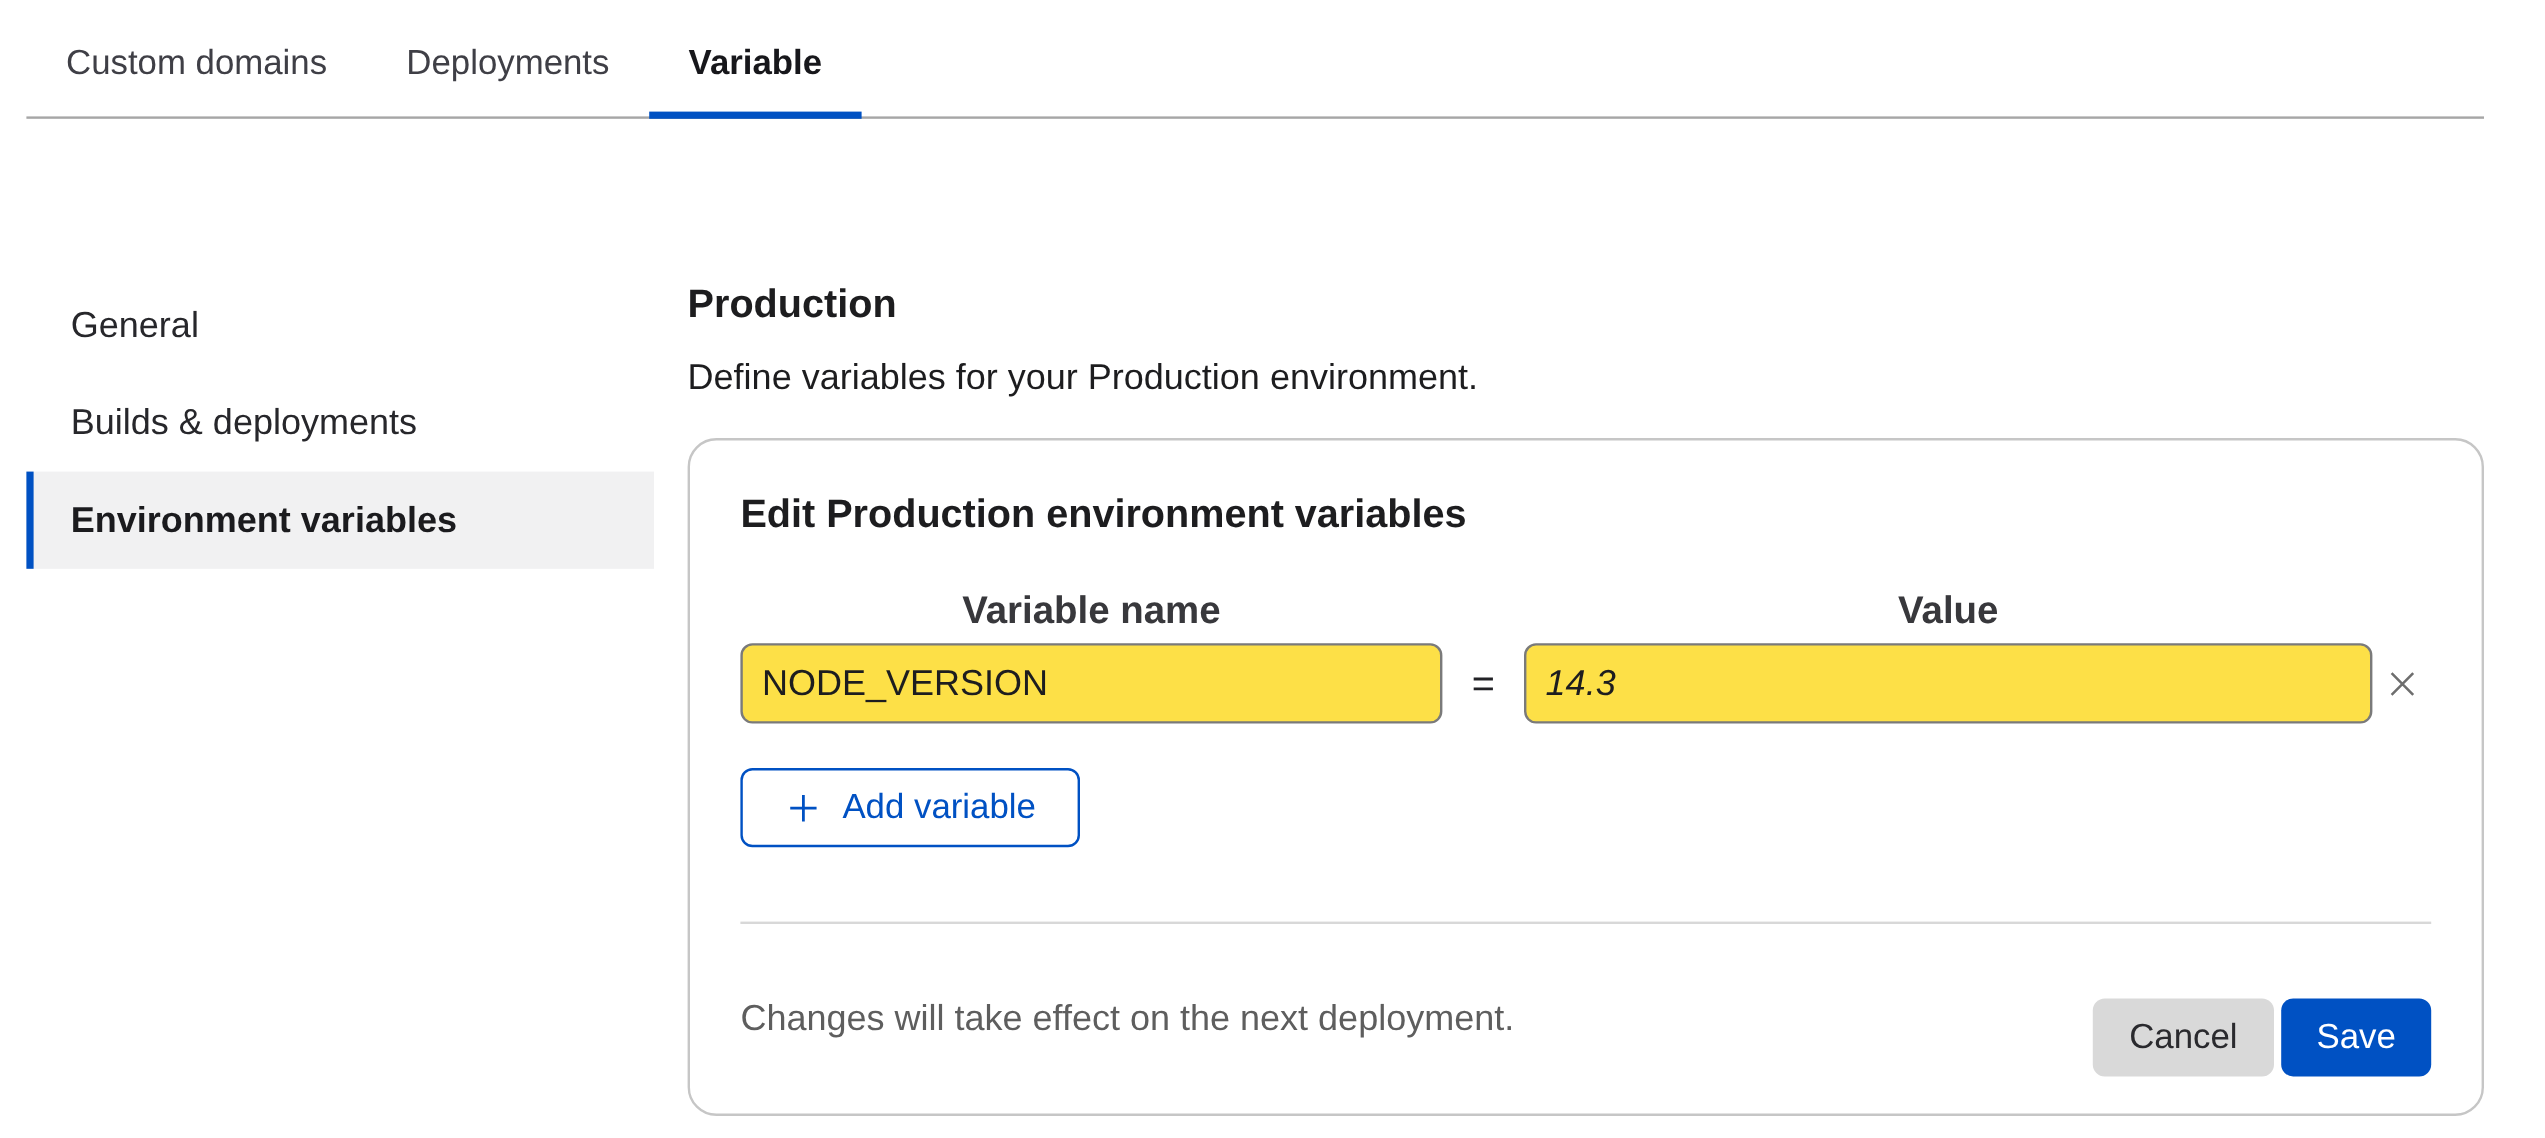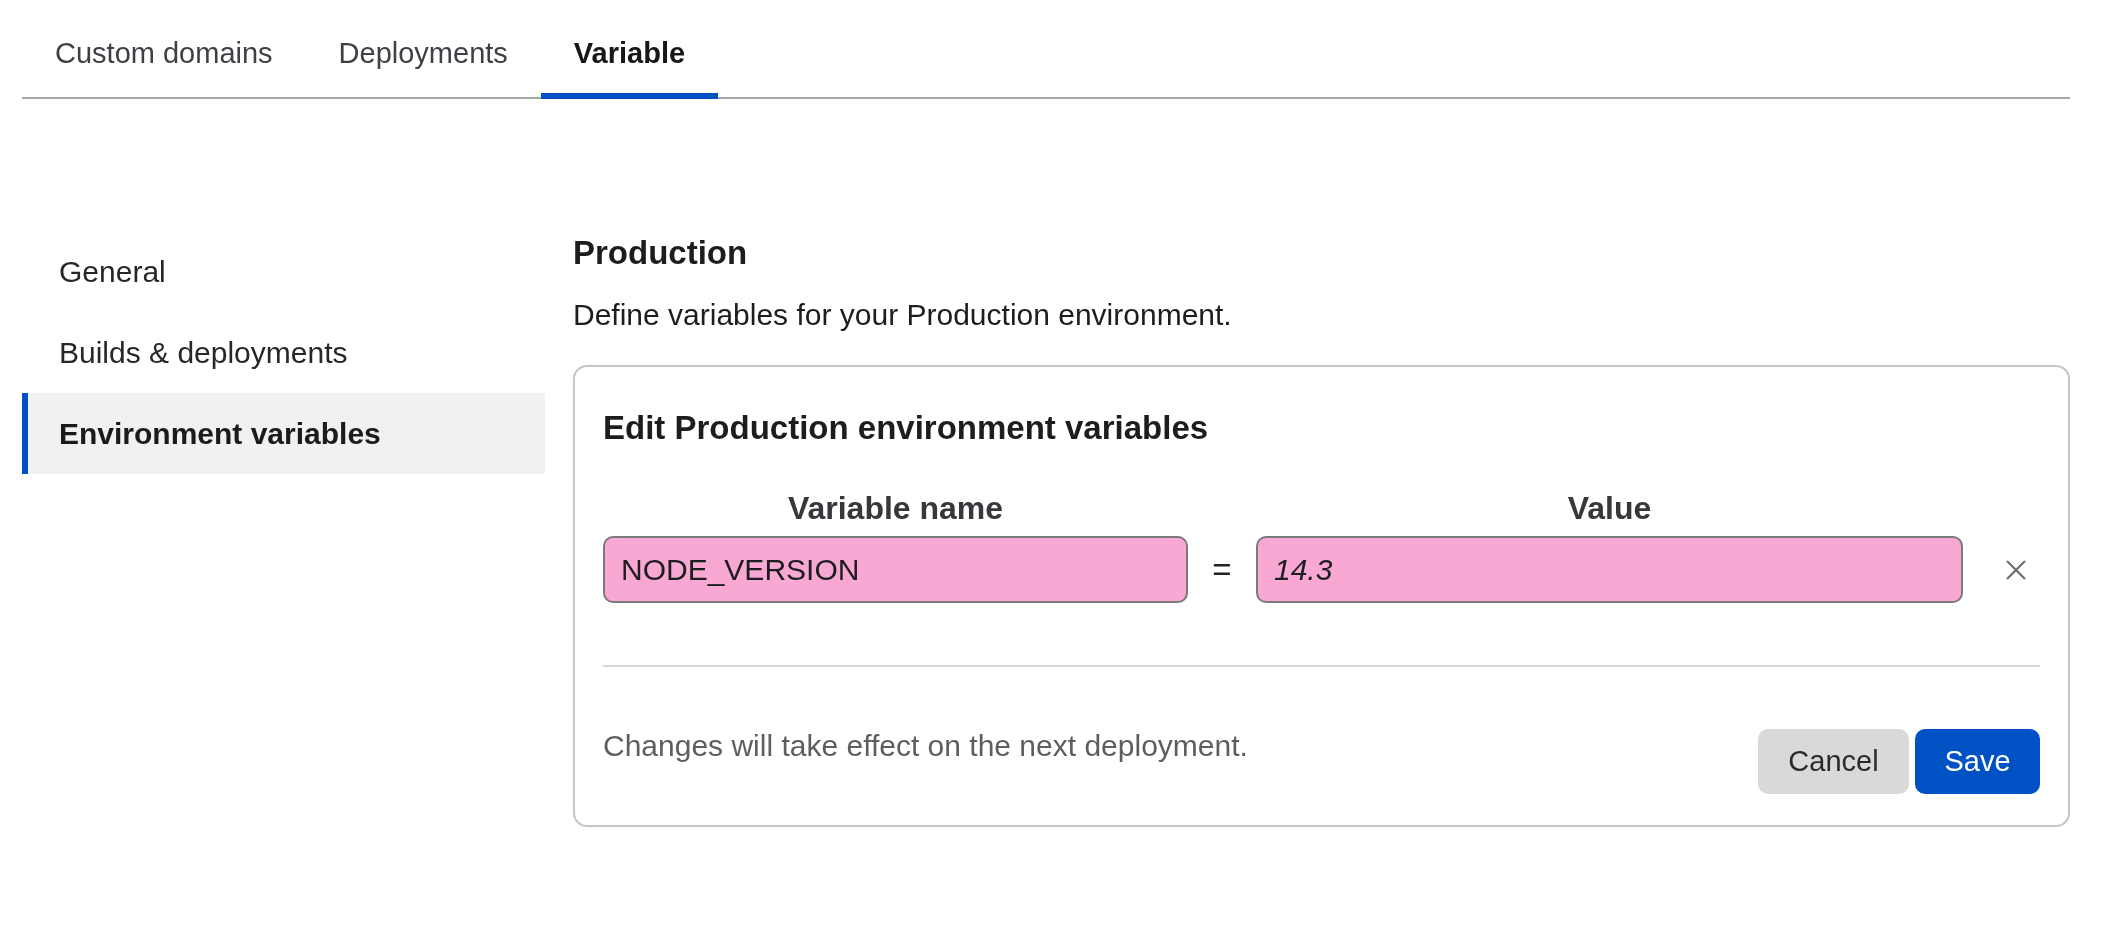--- a/index.html
+++ b/index.html
@@ -86,22 +86,22 @@
     margin: 24px 0 0;
     font-size: 30px;
     line-height: 36px;
   }
 
   
   .card {
     margin-top: 32px;
     width: 1497px;
     border: 2px solid var(--color-card-border);
-    border-radius: 14px;
-    padding: 41px 28px 31px;
+    border-radius: 24px;
+    padding: 41px 42px 31px;
     background: #fff;
   }
   .card-title {
     margin: 0;
     font-size: 33px;
     line-height: 40px;
     font-weight: 700;
   }
   .form-grid {
     display: grid;
@@ -118,21 +118,21 @@
     text-align: center;
   }
   .field-label.col1 { grid-column: 1; }
   .field-label.col3 { grid-column: 3; }
   .text-input {
     grid-row: 2;
     height: 67px;
     width: 100%;
     border: 2px solid var(--color-input-border);
     border-radius: 10px;
-    background: #f9a8d4;
+    background: #fde047;
     padding: 0 16px;
     font-size: 30px;
     color: var(--color-text);
     font-family: inherit;
     outline: none;
   }
   .text-input.col1 { grid-column: 1; }
   .text-input.col3 { grid-column: 3; font-style: italic; }
   .equals {
     grid-row: 2; grid-column: 2;
@@ -243,20 +243,28 @@
 
           <button class="remove-btn">
             <span style="display:flex;">
               <svg width="30" height="30" viewBox="0 0 24 24" fill="none">
                 <path d="M4.8 4.8 L19.2 19.2 M19.2 4.8 L4.8 19.2" stroke="currentColor" stroke-width="1.7"></path>
               </svg>
             </span>
           </button>
         </div>
 
+        <button class="add-btn">
+          <span style="display:flex;">
+            <svg width="31" height="31" viewBox="0 0 24 24" fill="none">
+              <path d="M12 3.5 V20.5 M3.5 12 H20.5" stroke="currentColor" stroke-width="1.8"></path>
+            </svg>
+          </span>
+          <span>Add variable</span>
+        </button>
 
         <hr class="divider">
 
         <div class="card-footer">
           <span class="footer-note">Changes will take effect on the next deployment.</span>
           <div class="actions">
             <button class="btn btn-cancel">Cancel</button>
             <button class="btn btn-save">Save</button>
           </div>
         </div>

